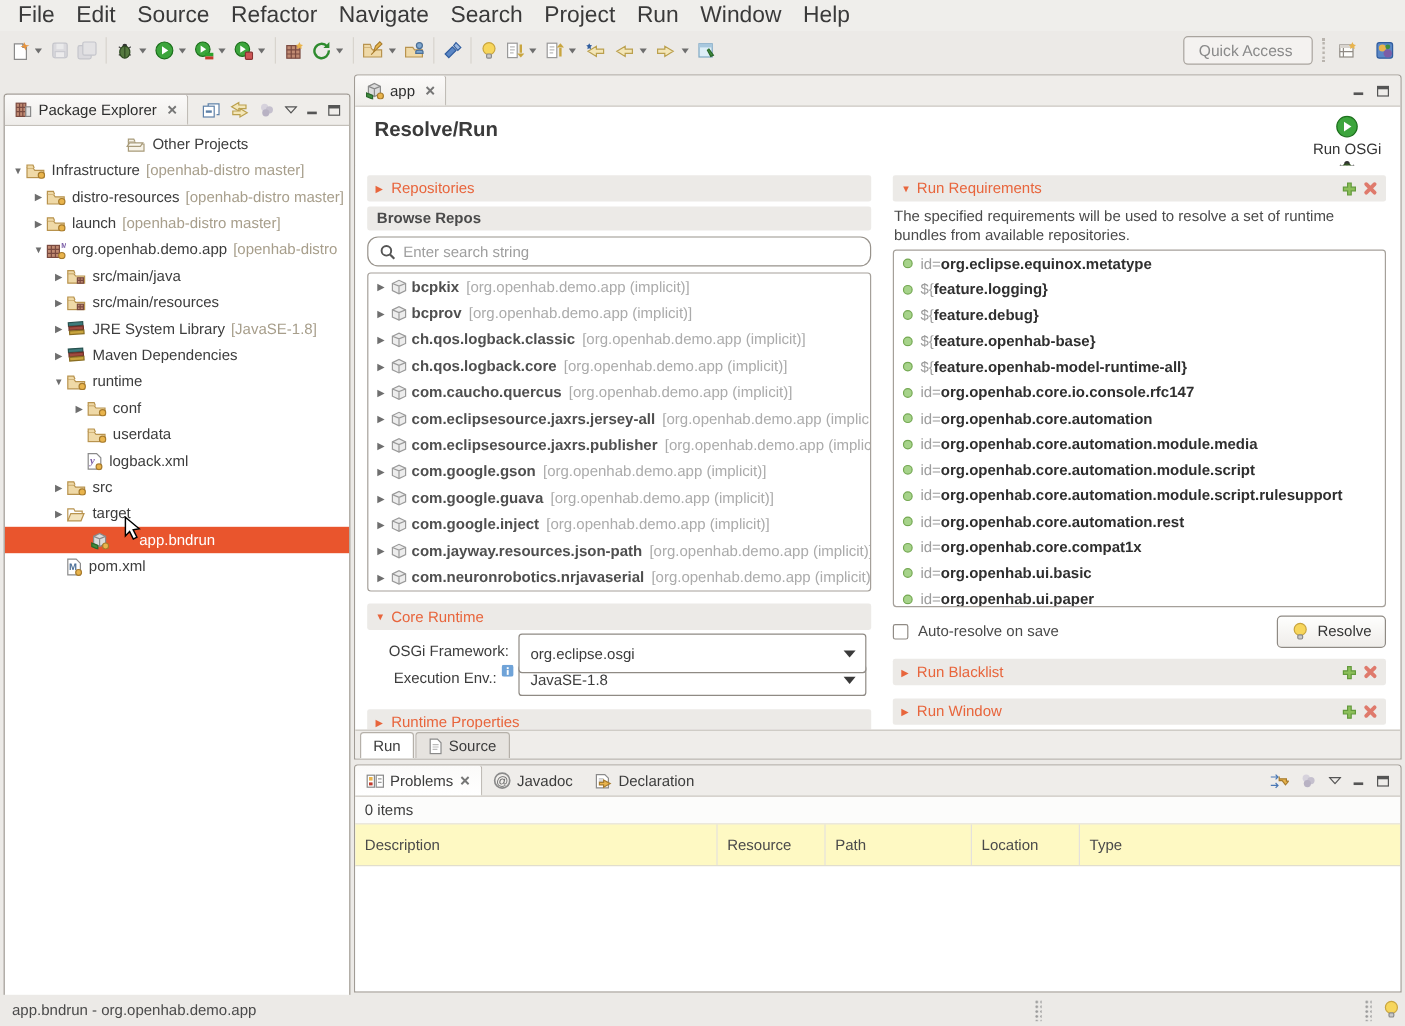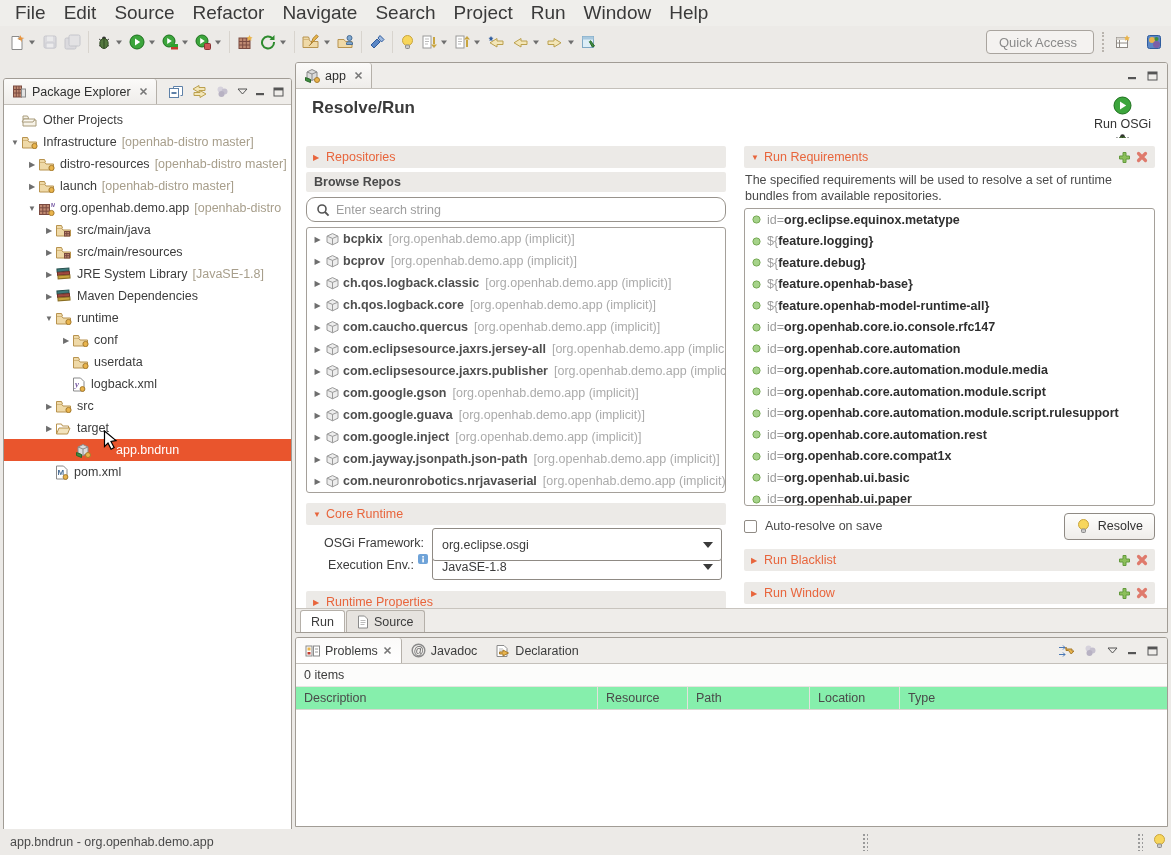--- a/index.html
+++ b/index.html
@@ -107,21 +107,21 @@
   .mt9{margin-top:9px;} .mt11{margin-top:11px;}
 
   .btabs{position:absolute;left:0;right:0;bottom:0;height:24px;background:var(--chrome);border-top:1px solid #C8C4BE;display:flex;align-items:flex-end;padding-left:4px;gap:1px;}
   .btab{height:22px;display:flex;align-items:center;gap:5px;padding:0 10px;color:#3c3c3c;border:1px solid #B5B0A9;border-bottom:none;border-radius:3px 3px 0 0;background:#E6E3DF;}
   .btab.active{background:#fff;}
 
   
   .ptab{display:flex;align-items:center;gap:5px;padding:0 9px;color:#3c3c3c;font-size:12.5px;}
   .ptab.active{background:linear-gradient(#FBFAF9,#fff);border-right:1px solid #B5B0A9;border-radius:3px 3px 0 0;}
   .items-line{height:22px;display:flex;align-items:center;padding-left:8px;color:#3c3c3c;background:#FCFCFB;}
-  .phead{height:24px;display:flex;background:#86efac;border-top:1px solid #E7E4E0;border-bottom:1px solid #DAD7D2;}
+  .phead{height:36px;display:flex;background:#fef9c3;border-top:1px solid #E7E4E0;border-bottom:1px solid #DAD7D2;}
   .pcol{display:flex;align-items:center;padding-left:8px;border-right:1px solid #E4E1DD;color:#4a4a4a;}
 
   
   .statusbar{position:absolute;left:0;bottom:0;width:1171px;height:26px;background:#ECEAE7;display:flex;align-items:center;padding-left:10px;color:#4a4a4a;}
   .grip{position:absolute;width:6px;height:18px;top:4px;background-image:radial-gradient(#9a9a9a 1px, transparent 1.2px);background-size:4px 4px;}
   .sb-bulb{position:absolute;right:4px;top:4px;}
 </style>
 </head>
 <body>
 
@@ -426,21 +426,21 @@
       <span><i><svg width="11" height="9">
               <rect x="1" y="6" width="8" height="2.2" fill="#555"></rect>
             </svg></i></span>
       <span><i><svg width="11" height="10">
               <rect x="1" y="1" width="9" height="8" fill="none" stroke="#555"></rect>
               <rect x="1" y="1" width="9" height="2.4" fill="#555"></rect>
             </svg></i></span>
     </div>
   </div>
   <div class="tree" id="pe-tree">
-      <div class="tree-row" style="padding-left: 5px;">
+      <div class="tree-row" style="padding-left: 5px; justify-content: center;">
         <span class="twisty"></span>
         <span class="ticon">
           <svg width="17" height="14">
             <path d="M2 5h5l1.5 2H15v6H2z" fill="#F7F3E8" stroke="#A89B7A"></path>
             <path d="M2 5V3h4.5l1 2" fill="#F7F3E8" stroke="#A89B7A"></path>
             <path d="M1 9l2-3h11l-2 3z" fill="#FBF8F0" stroke="#A89B7A"></path>
           </svg>
         </span>
         <span class="tlabel">Other Projects</span>
       </div>
@@ -832,21 +832,21 @@
             <span class="rdeco">[org.openhab.demo.app (implicit)]</span>
           </div>
           <div class="repo-row">
             <span class="twisty">▶</span>
             <span class="ricon">
               <svg width="15" height="14">
                 <path d="M2 4.2L7.5 1.6 13 4.2v6L7.5 12.8 2 10.2z" fill="#EDEDED" stroke="#9a9a9a"></path>
                 <path d="M2 4.2l5.5 2.2L13 4.2M7.5 6.4v6.4" fill="none" stroke="#9a9a9a"></path>
               </svg>
             </span>
-            <span class="rname">com.jayway.jsonpath.json-path</span>
+            <span class="rname">com.jayway.resources.json-path</span>
             <span class="rdeco">[org.openhab.demo.app (implicit)]</span>
           </div>
           <div class="repo-row">
             <span class="twisty">▶</span>
             <span class="ricon">
               <svg width="15" height="14">
                 <path d="M2 4.2L7.5 1.6 13 4.2v6L7.5 12.8 2 10.2z" fill="#EDEDED" stroke="#9a9a9a"></path>
                 <path d="M2 4.2l5.5 2.2L13 4.2M7.5 6.4v6.4" fill="none" stroke="#9a9a9a"></path>
               </svg>
             </span>

